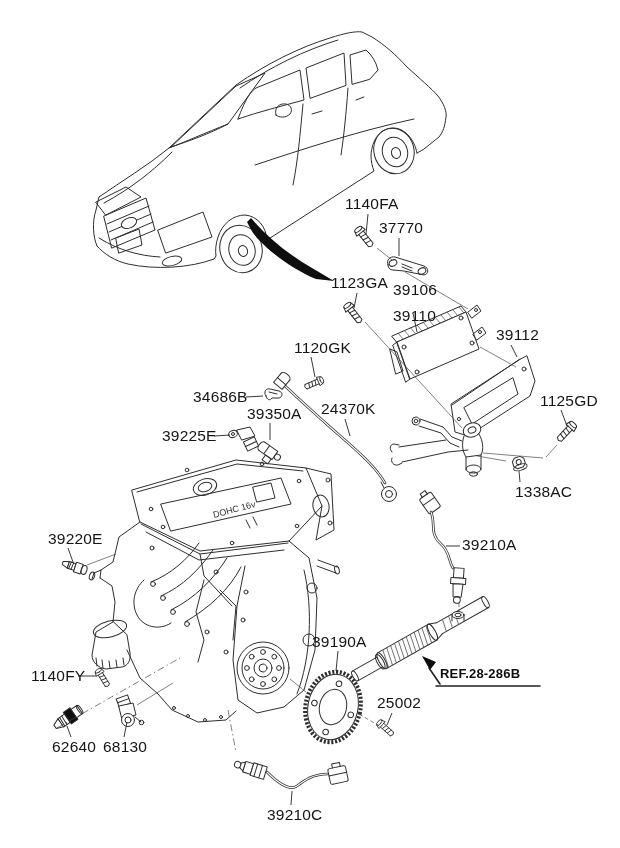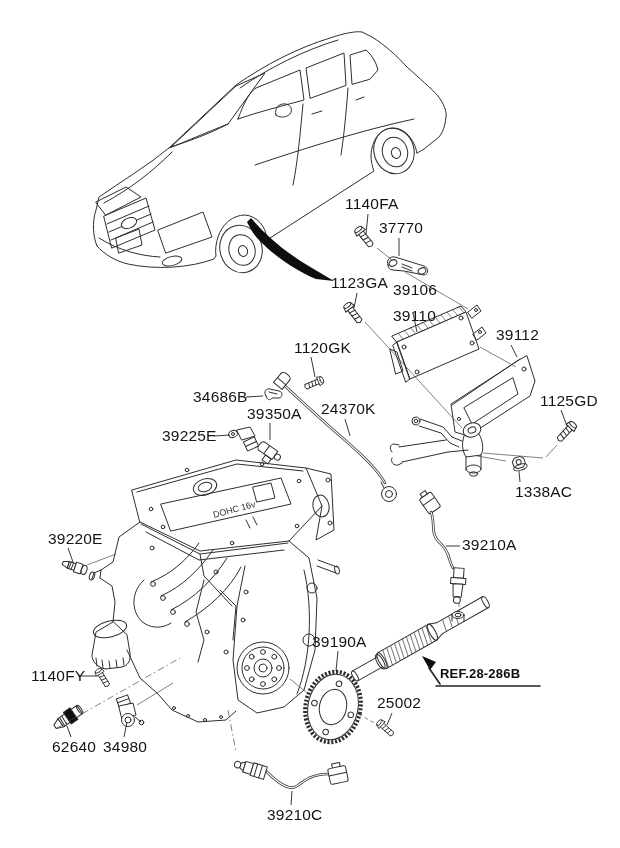--- a/index.html
+++ b/index.html
@@ -406,20 +406,20 @@
 <div class="part-label" style="left:540px;top:393px">1125GD</div>
 <div class="part-label" style="left:515px;top:484px">1338AC</div>
 <div class="part-label" style="left:294px;top:340px">1120GK</div>
 <div class="part-label" style="left:193px;top:389px">34686B</div>
 <div class="part-label" style="left:247px;top:406px">39350A</div>
 <div class="part-label" style="left:321px;top:401px">24370K</div>
 <div class="part-label" style="left:162px;top:428px">39225E</div>
 <div class="part-label" style="left:48px;top:531px">39220E</div>
 <div class="part-label" style="left:31px;top:668px">1140FY</div>
 <div class="part-label" style="left:52px;top:739px">62640</div>
-<div class="part-label" style="left:103px;top:739px">34980</div>
+<div class="part-label" style="left:103px;top:739px">68130</div>
 <div class="part-label" style="left:462px;top:537px">39210A</div>
 <div class="part-label" style="left:312px;top:634px">39190A</div>
 <div class="part-label ref-label" style="left:440px;top:667px">REF.28-286B</div>
 <div class="part-label" style="left:377px;top:695px">25002</div>
 <div class="part-label" style="left:267px;top:807px">39210C</div>
 
 </div>
 
 </body></html>

